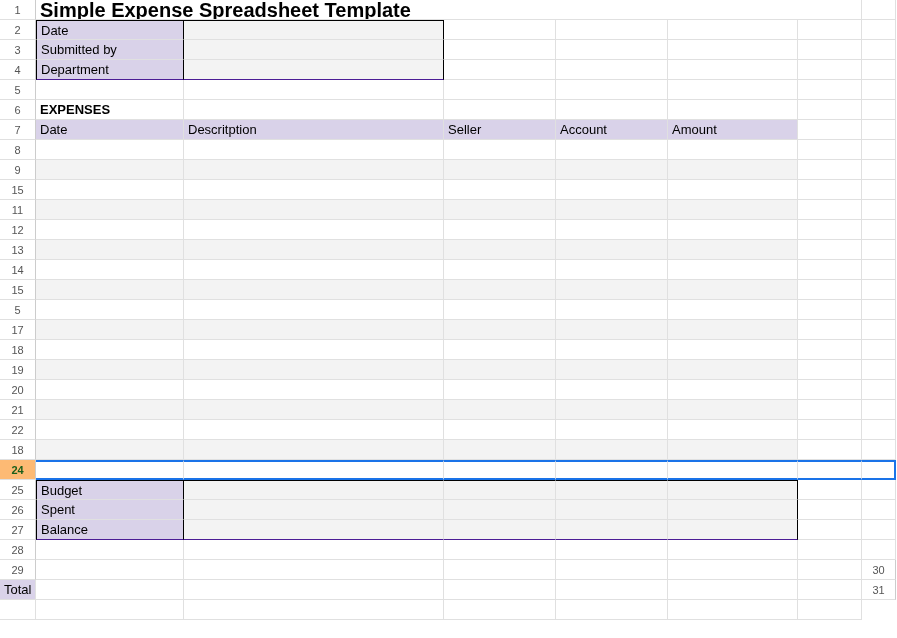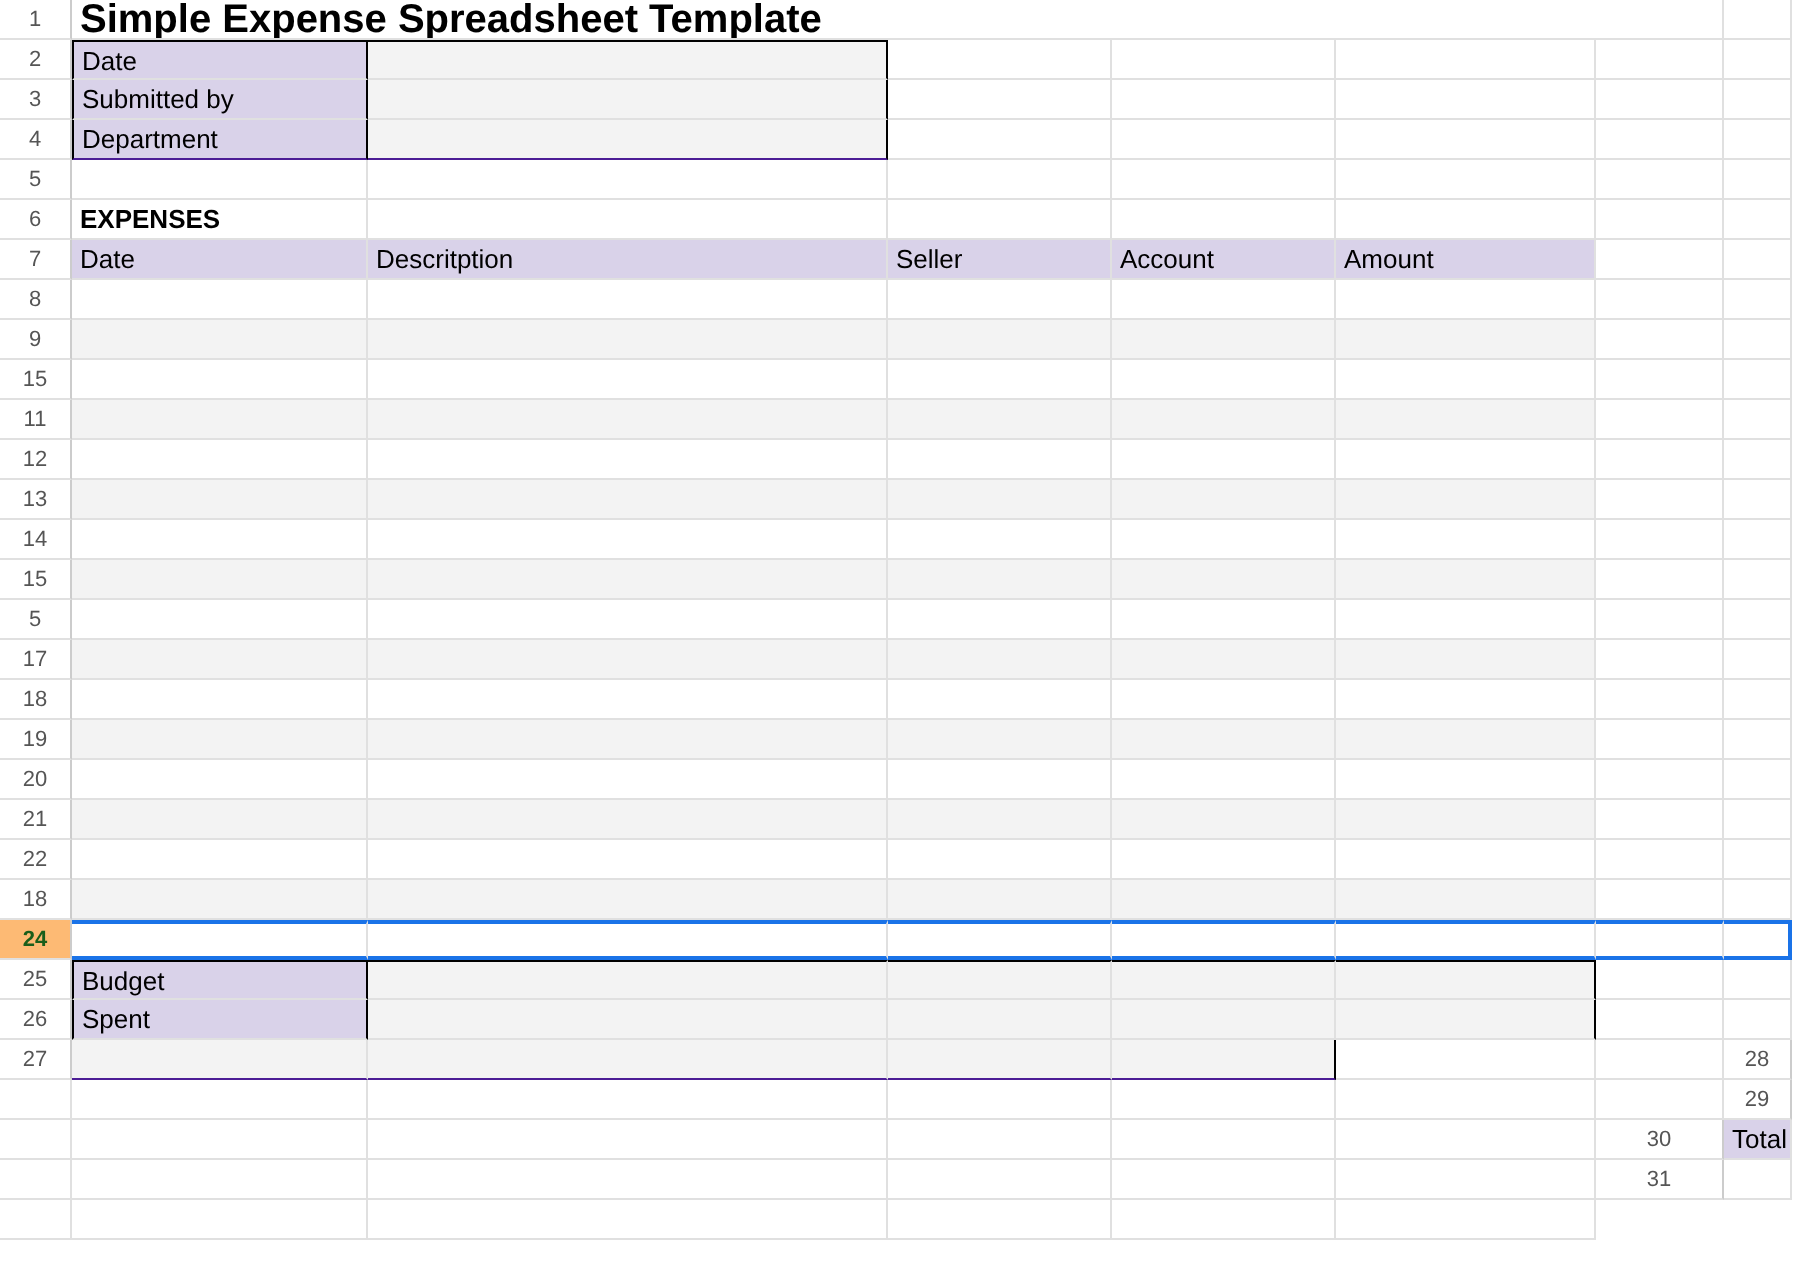--- a/index.html
+++ b/index.html
@@ -280,20 +280,21 @@
   <div class="cell rownum">26</div>
   <div class="cell lavender b-l b-r">Spent</div>
   <div class="cell greyfill"></div>
   <div class="cell greyfill"></div>
   <div class="cell greyfill"></div>
   <div class="cell greyfill b-r"></div>
   <div class="cell"></div>
   <div class="cell"></div>
 
   <div class="cell rownum">27</div>
+  <div class="cell lavender b-l b-r b-b">Balance</div>
   <div class="cell greyfill b-b"></div>
   <div class="cell greyfill b-b"></div>
   <div class="cell greyfill b-b"></div>
   <div class="cell greyfill b-b b-r"></div>
   <div class="cell"></div>
   <div class="cell"></div>
 
   <div class="cell rownum">28</div>
   <div class="cell"></div>
     <div class="cell"></div>

